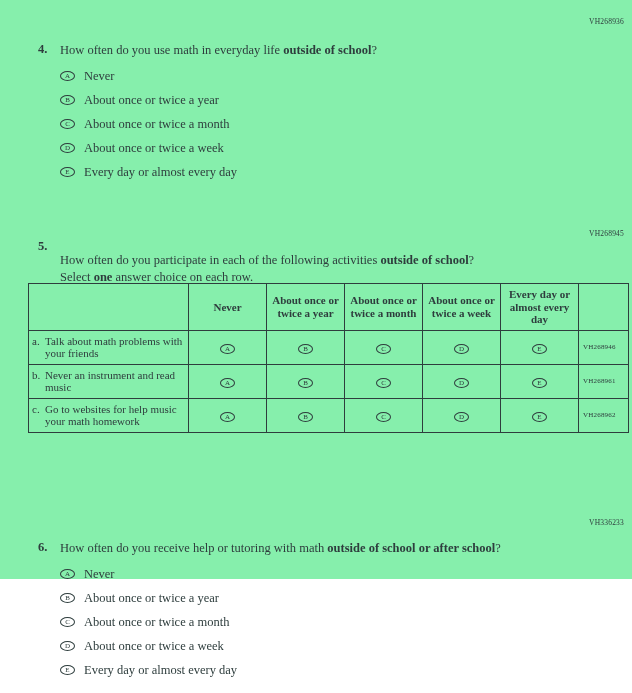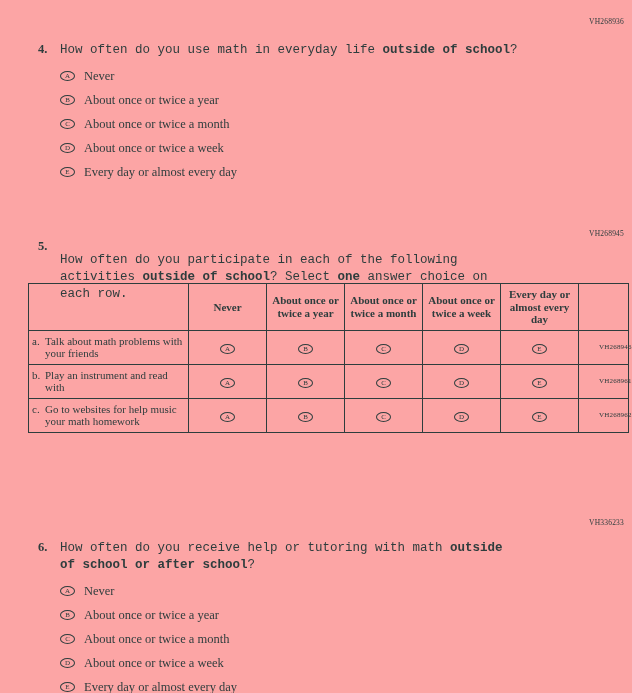--- a/index.html
+++ b/index.html
@@ -3,39 +3,39 @@
 <meta charset="utf-8">
 <style>
   * { box-sizing: border-box; margin: 0; padding: 0; }
   html, body { background: #ffffff; }
   body {
     width: 632px; height: 693px;
     font-family: "Liberation Serif", serif;
     color: #2e3d3d;
     overflow: hidden;
   }
-  .page { position: relative; width: 632px; height: 693px; background: #fca5a5; }
+  .page { position: relative; width: 632px; height: 579px; background: #86efac; }
 
   .acc-code {
     position: absolute; right: 8px;
     font-size: 7.5px; letter-spacing: 0.2px;
     color: #2e3d3d;
   }
   .code-q4 { top: 17px; }
   .code-q5 { top: 229px; margin-left: 12px; }
   .code-q6 { top: 518px; }
 
   .question { position: absolute; left: 38px; }
   .q4-block { top: 42px; }
   .q5-block { top: 239px; }
   .q6-block { top: 540px; }
 
   .q-head { display: flex; }
   .q-num { font-weight: bold; width: 22px; flex: 0 0 22px; font-size: 12.5px; }
-  .q-text { font-size: 12.5px; line-height: 1.35; font-family: Liberation Mono, monospace; }
+  .q-text { font-size: 12.5px; line-height: 1.35; }
   .q4-block .q-text { max-width: 480px; }
   .q5-block .q-text { max-width: 440px; margin-top: 13px; }
   .q6-block .q-text { max-width: 458px; }
   .bold { font-weight: bold; }
 
   .options { margin-top: 11px; margin-left: 22px; }
   .option { display: flex; align-items: center; margin-bottom: 11px; height: 13px; cursor: pointer; }
   .bubble {
     display: inline-flex; align-items: center; justify-content: center;
     width: 15px; height: 10px; flex: 0 0 15px;
@@ -57,21 +57,21 @@
   .survey-table col.c-code { width: 50px; }
   .survey-table th {
     font-weight: bold; text-align: center; line-height: 1.15;
     padding: 4px 3px; height: 46px; font-size: 11px;
   }
   .survey-table td { height: 34px; }
   .row-label { padding: 3px 4px 3px 3px; }
   .row-label-inner { display: flex; line-height: 1.15; }
   .row-letter { flex: 0 0 13px; }
   .cell-bubble { text-align: center; cursor: pointer; }
-  .cell-code { font-size: 7px; padding-left: 20px; letter-spacing: 0.2px; }
+  .cell-code { font-size: 7px; padding-left: 4px; letter-spacing: 0.2px; }
 </style>
 </head>
 <body>
 
 <div class="page">
 
   <div class="acc-code code-q4">VH268936</div>
   <div class="acc-code code-q5">VH268945</div>
   <div class="acc-code code-q6">VH336233</div>
 
@@ -144,21 +144,21 @@
         <td class="cell-bubble"><span class="bubble">B</span></td>
         <td class="cell-bubble"><span class="bubble">C</span></td>
         <td class="cell-bubble"><span class="bubble">D</span></td>
         <td class="cell-bubble"><span class="bubble">E</span></td>
         <td class="cell-code">VH268946</td>
       </tr>
       <tr>
         <td class="row-label">
           <div class="row-label-inner">
             <span class="row-letter">b.</span>
-            <span>Play an instrument and read with</span>
+            <span>Never an instrument and read music</span>
           </div>
         </td>
         <td class="cell-bubble"><span class="bubble">A</span></td>
         <td class="cell-bubble"><span class="bubble">B</span></td>
         <td class="cell-bubble"><span class="bubble">C</span></td>
         <td class="cell-bubble"><span class="bubble">D</span></td>
         <td class="cell-bubble"><span class="bubble">E</span></td>
         <td class="cell-code">VH268961</td>
       </tr>
       <tr>

